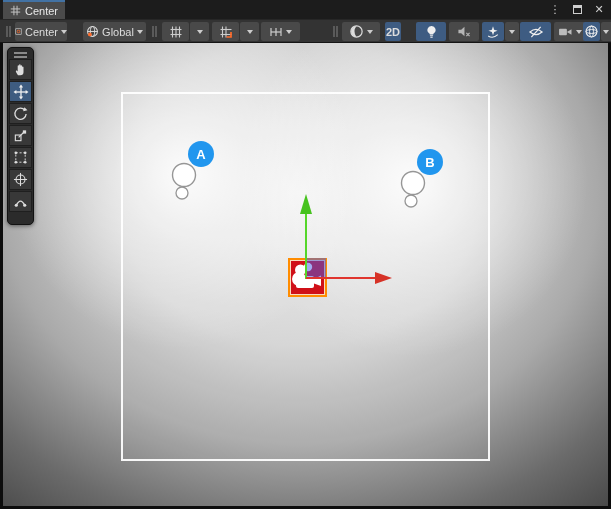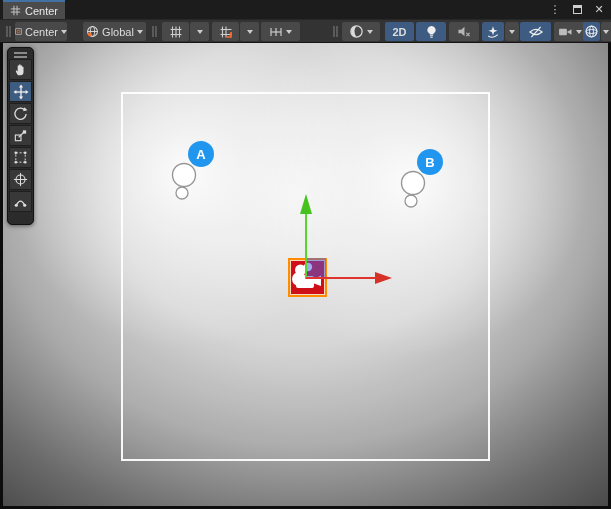--- a/index.html
+++ b/index.html
@@ -169,21 +169,21 @@
     <div class="thandle" style="left:333px"></div>
 
     <div class="tbtn" style="left:342px;width:38px">
       <svg width="15" height="15" viewBox="0 0 16 16">
         <circle cx="8" cy="8" r="6" fill="none" stroke="#dddddd" stroke-width="1.3"></circle>
         <path d="M8 2.2 a5.8 5.8 0 0 0 0 11.6 a9.5 9.5 0 0 1 0 -11.6z" fill="#dddddd"></path>
       </svg>
       <div class="caret"></div>
     </div>
 
-    <div class="tbtn active" style="left:385px;width:29px">
+    <div class="tbtn active" style="left:385px;width:16px">
       <span style="font-weight:bold;font-size:11px">2D</span>
     </div>
 
     <div class="tbtn active" style="left:416px;width:30px">
       <svg width="13" height="14" viewBox="0 0 14 15">
         <path d="M7 1 a4.3 4.3 0 0 1 2.6 7.8 c-.5.4-.8.9-.8 1.4 h-3.6 c0-.5-.3-1-.8-1.4 A4.3 4.3 0 0 1 7 1z" fill="#efefef"></path>
         <rect x="5.2" y="11" width="3.6" height="1.1" rx=".5" fill="#efefef"></rect>
         <rect x="5.6" y="12.6" width="2.8" height="1.1" rx=".5" fill="#efefef"></rect>
       </svg>
     </div>

